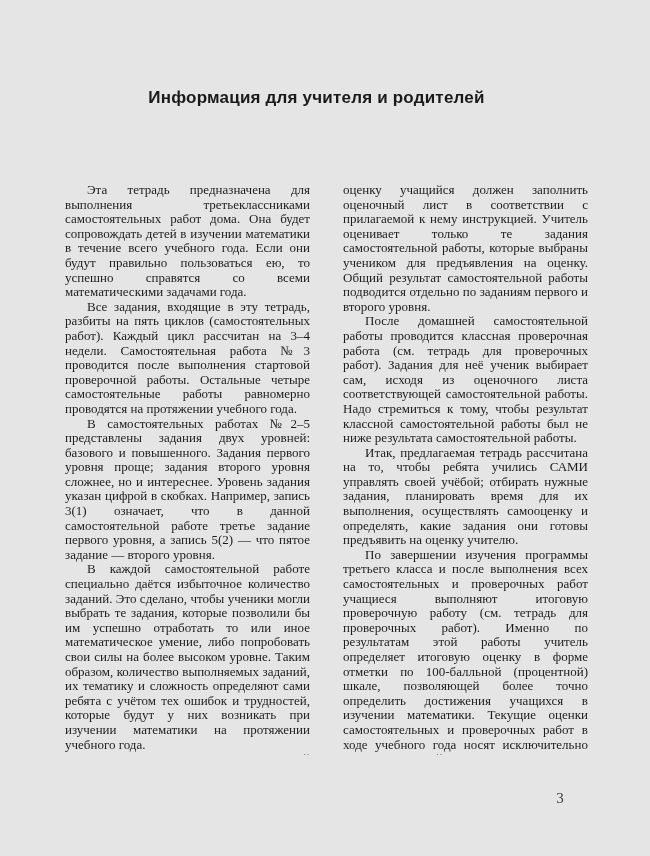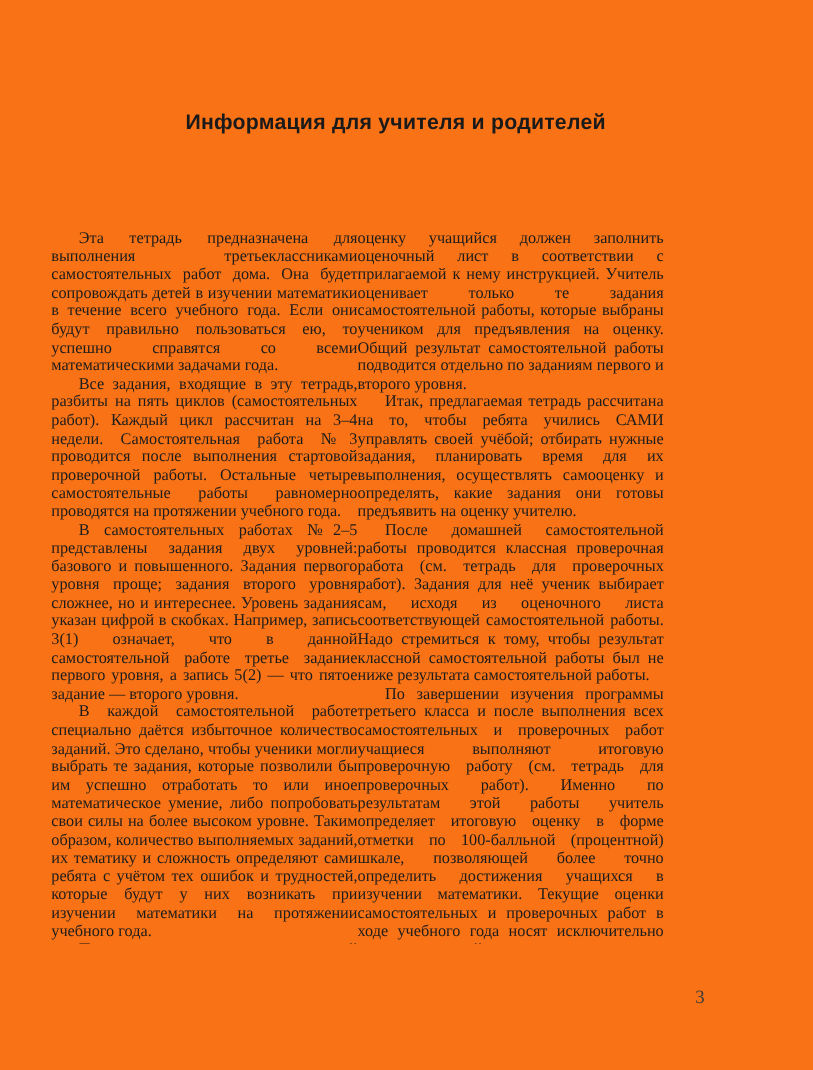--- a/index.html
+++ b/index.html
@@ -4,42 +4,43 @@
 <style>
   html, body {
     margin: 0;
     padding: 0;
     background: #ffffff;
   }
   .page {
     position: relative;
     width: 650px;
     height: 856px;
-    background: #f97316;
+    background: #e5e5e5;
     overflow: hidden;
     font-family: "Liberation Serif", serif;
   }
   .page-title {
     position: absolute;
     top: 88px;
     left: 55px;
     width: 523px;
     text-align: center;
     font-family: "Liberation Sans", sans-serif;
     font-weight: bold;
     font-size: 17px;
     letter-spacing: 0.2px;
     color: #1a1a1a;
   }
   .columns {
     position: absolute;
     top: 183px;
-    left: 41px;
+    left: 65px;
     width: 523px;
     display: flex;
+    gap: 33px;
     font-family: Liberation Serif, serif;
   }
   .col {
     width: 245px;
     height: 572px;
     overflow: hidden;
     font-size: 13px;
     line-height: 14.6px;
     text-align: justify;
     color: #1c1c1c;
@@ -73,22 +74,22 @@
     <div class="col">
       <p>Эта тетрадь предназначена для выполнения третьеклассниками самостоятельных работ дома. Она будет сопровождать детей в изучении математики в течение всего учебного года. Если они будут правильно пользоваться ею, то успешно справятся со всеми математическими задачами года.</p>
       <p>Все задания, входящие в эту тетрадь, разбиты на пять циклов (самостоятельных работ). Каждый цикл рассчитан на 3–4 недели. Самостоятельная работа №3 проводится после выполнения стартовой проверочной работы. Остальные четыре самостоятельные работы равномерно проводятся на протяжении учебного года.</p>
       <p>В самостоятельных работах №2–5 представлены задания двух уровней: базового и повышенного. Задания первого уровня проще; задания второго уровня сложнее, но и интереснее. Уровень задания указан цифрой в скобках. Например, запись 3(1) означает, что в данной самостоятельной работе третье задание первого уровня, а запись 5(2) — что пятое задание — второго уровня.</p>
       <p>В каждой самостоятельной работе специально даётся избыточное количество заданий. Это сделано, чтобы ученики могли выбрать те задания, которые позволили бы им успешно отработать то или иное математическое умение, либо попробовать свои силы на более высоком уровне. Таким образом, количество выполняемых заданий, их тематику и сложность определяют сами ребята с учётом тех ошибок и трудностей, которые будут у них возникать при изучении математики на протяжении учебного года.</p>
       <p>По окончании выполнения каждой самостоятельной работы для определения готовности предъявить её результаты учителю на</p>
     </div>
 
     <div class="col">
       <p class="cont">оценку учащийся должен заполнить оценочный лист в соответствии с прилагаемой к нему инструкцией. Учитель оценивает только те задания самостоятельной работы, которые выбраны учеником для предъявления на оценку. Общий результат самостоятельной работы подводится отдельно по заданиям первого и второго уровня.</p>
+      <p>После домашней самостоятельной работы проводится классная проверочная работа (см. тетрадь для проверочных работ). Задания для неё ученик выбирает сам, исходя из оценочного листа соответствующей самостоятельной работы. Надо стремиться к тому, чтобы результат классной самостоятельной работы был не ниже результата самостоятельной работы.</p>
       <p>Итак, предлагаемая тетрадь рассчитана на то, чтобы ребята учились САМИ управлять своей учёбой; отбирать нужные задания, планировать время для их выполнения, осуществлять самооценку и определять, какие задания они готовы предъявить на оценку учителю.</p>
-      <p>После домашней самостоятельной работы проводится классная проверочная работа (см. тетрадь для проверочных работ). Задания для неё ученик выбирает сам, исходя из оценочного листа соответствующей самостоятельной работы. Надо стремиться к тому, чтобы результат классной самостоятельной работы был не ниже результата самостоятельной работы.</p>
       <p>По завершении изучения программы третьего класса и после выполнения всех самостоятельных и проверочных работ учащиеся выполняют итоговую проверочную работу (см. тетрадь для проверочных работ). Именно по результатам этой работы учитель определяет итоговую оценку в форме отметки по 100-балльной (процентной) шкале, позволяющей более точно определить достижения учащихся в изучении математики. Текущие оценки самостоятельных и проверочных работ в ходе учебного года носят исключительно ориентировочный характер и направлены на выявление и преодоление трудностей, возникающих в ходе изучения предмета.</p>
 
     </div>
 
   </div>
 
   <div class="page-number">3</div>
 
 </div>
 

